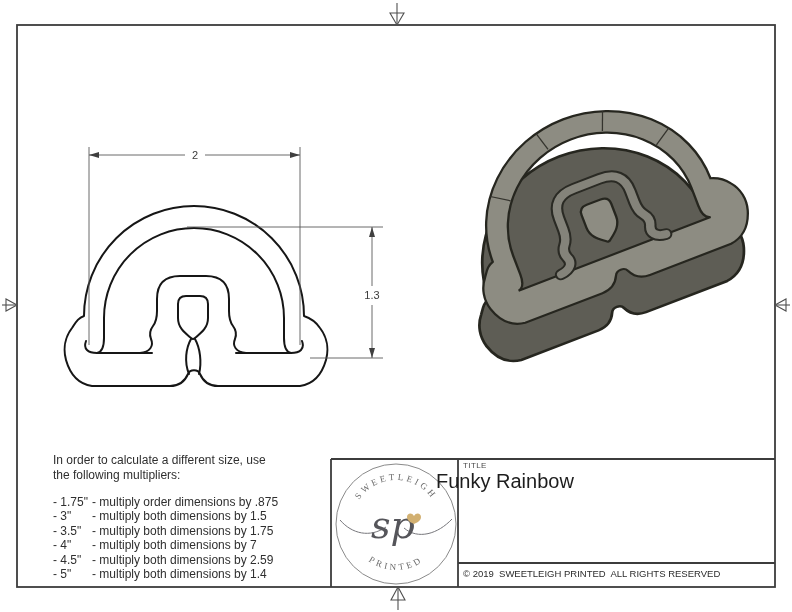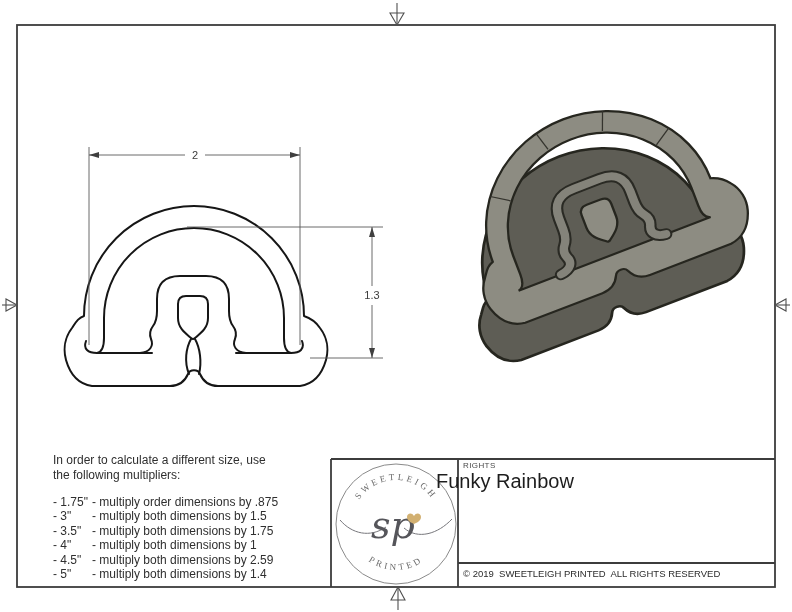--- a/index.html
+++ b/index.html
@@ -155,24 +155,24 @@
     <div>In order to calculate a different size, use</div>
     <div>the following multipliers:</div>
     <div class="gap"></div>
     <div class="mrow">
       <span class="size">- 1.75"</span><span>- multiply order dimensions by .875</span></div>
     <div class="mrow">
       <span class="size">- 3"</span><span>- multiply both dimensions by 1.5</span></div>
     <div class="mrow">
       <span class="size">- 3.5"</span><span>- multiply both dimensions by 1.75</span></div>
     <div class="mrow">
-      <span class="size">- 4"</span><span>- multiply both dimensions by 1</span></div>
+      <span class="size">- 4"</span><span>- multiply both dimensions by 7</span></div>
     <div class="mrow">
       <span class="size">- 4.5"</span><span>- multiply both dimensions by 2.59</span></div>
     <div class="mrow">
       <span class="size">- 5"</span><span>- multiply both dimensions by 1.4</span></div>
   </div>
 
-  <div id="title-label">RIGHTS</div>
+  <div id="title-label">TITLE</div>
   <div id="title-text">Funky Rainbow</div>
   <div id="copyright">© 2019  SWEETLEIGH PRINTED  ALL RIGHTS RESERVED</div>
 
 </div>
 
 </body></html>

